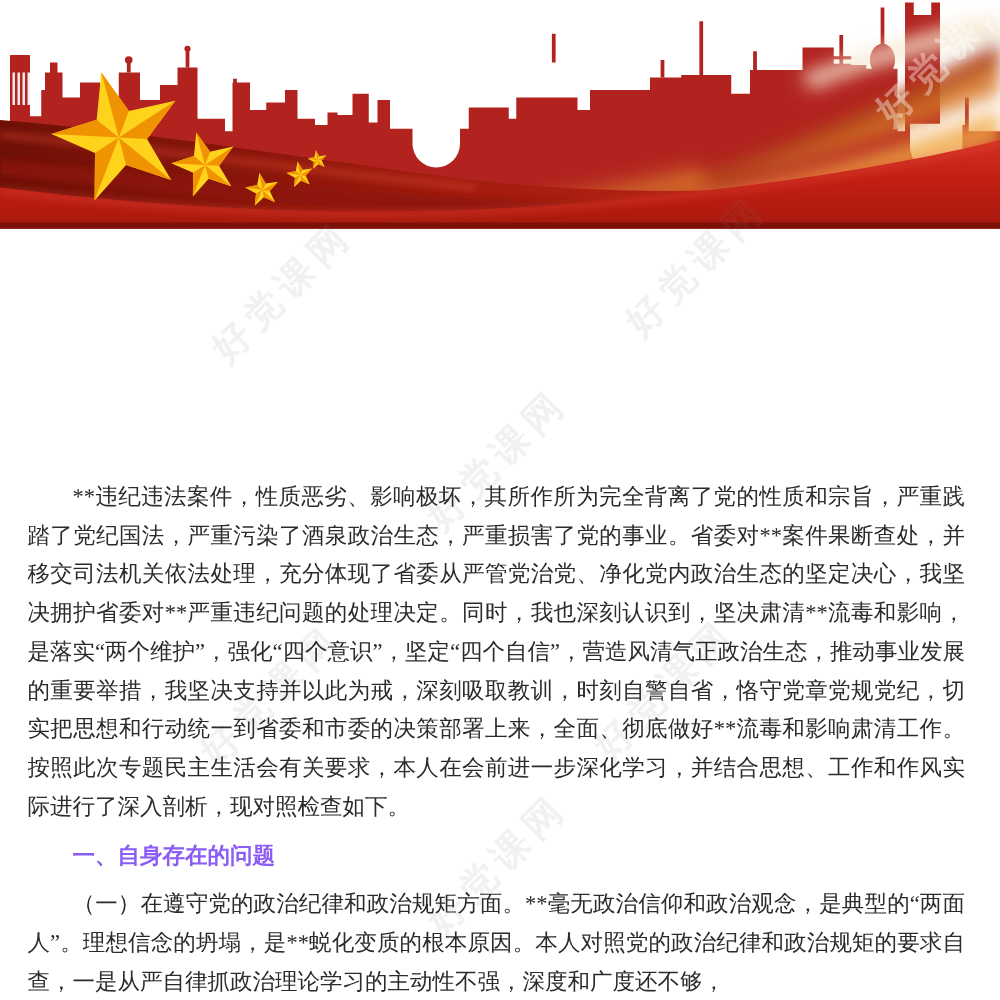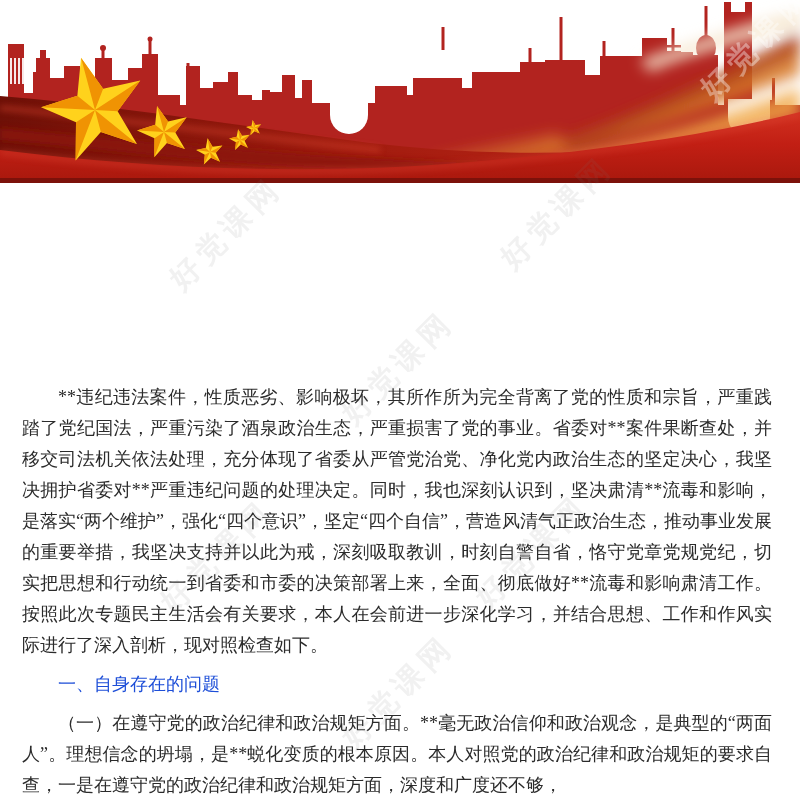--- a/index.html
+++ b/index.html
@@ -21,21 +21,21 @@
   .wm-dark{color:rgba(120,120,120,0.10);}
   .wm-light{color:rgba(255,255,255,0.38);}
   
   .content{
     position:absolute;left:22px;top:382px;width:750px;z-index:3;
     font-size:18px;line-height:31px;color:#2b2b2b;
     text-align:justify;
   }
   .content p{margin:0;text-indent:2em;}
   .heading{
-    font-weight:normal;color:#1d4ed8;margin:8px 0 8px 0;text-indent:2em;
+    font-weight:bold;color:#8b5cf6;margin:8px 0 8px 0;text-indent:2em;
     font-family:"Liberation Sans","DejaVu Sans",sans-serif;
   }
   .b{font-weight:normal;font-family:"Liberation Sans","DejaVu Sans",sans-serif;}
 </style>
 </head>
 <body>
 
 <div class="page">
 
   <svg class="banner" viewBox="0 0 800 183" xmlns="http://www.w3.org/2000/svg">
@@ -130,16 +130,16 @@
   <div class="wm wm-dark" style="left:154px;top:213px;">好党课网</div>
   <div class="wm wm-dark" style="left:485px;top:192px;">好党课网</div>
   <div class="wm wm-dark" style="left:326px;top:347px;">好党课网</div>
   <div class="wm wm-dark" style="left:145px;top:536px;">好党课网</div>
   <div class="wm wm-dark" style="left:460px;top:531px;">好党课网</div>
   <div class="wm wm-dark" style="left:326px;top:671px;">好党课网</div>
 
   <div class="content">
     <p>**违纪违法案件，性质恶劣、影响极坏，其所作所为完全背离了党的性质和宗旨，严重践踏了党纪国法，严重污染了酒泉政治生态，严重损害了党的事业。省委对**案件果断查处，并移交司法机关依法处理，充分体现了省委从严管党治党、净化党内政治生态的坚定决心，我坚决拥护省委对**严重违纪问题的处理决定。同时，我也深刻认识到，坚决肃清**流毒和影响，是落实“两个维护”，强化“四个意识”，坚定“四个自信”，营造风清气正政治生态，推动事业发展的重要举措，我坚决支持并以此为戒，深刻吸取教训，时刻自警自省，恪守党章党规党纪，切实把思想和行动统一到省委和市委的决策部署上来，全面、彻底做好**流毒和影响肃清工作。按照此次专题民主生活会有关要求，本人在会前进一步深化学习，并结合思想、工作和作风实际进行了深入剖析，现对照检查如下。</p>
     <div class="heading">一、自身存在的问题</div>
-    <p><span class="b">（一）在遵守党的政治纪律和政治规矩方面。</span><span>**毫无政治信仰和政治观念，是典型的“两面人”。理想信念的坍塌，是**蜕化变质的根本原因。本人对照党的政治纪律和政治规矩的要求自查，</span><span class="b">一是</span><span>在遵守党的政治纪律和政治规矩方面，深度和广度还不够，</span></p>
+    <p><span class="b">（一）在遵守党的政治纪律和政治规矩方面。</span><span>**毫无政治信仰和政治观念，是典型的“两面人”。理想信念的坍塌，是**蜕化变质的根本原因。本人对照党的政治纪律和政治规矩的要求自查，</span><span class="b">一是</span><span>从严自律抓政治理论学习的主动性不强，深度和广度还不够，</span></p>
   </div>
 
 </div>
 
 </body></html>

